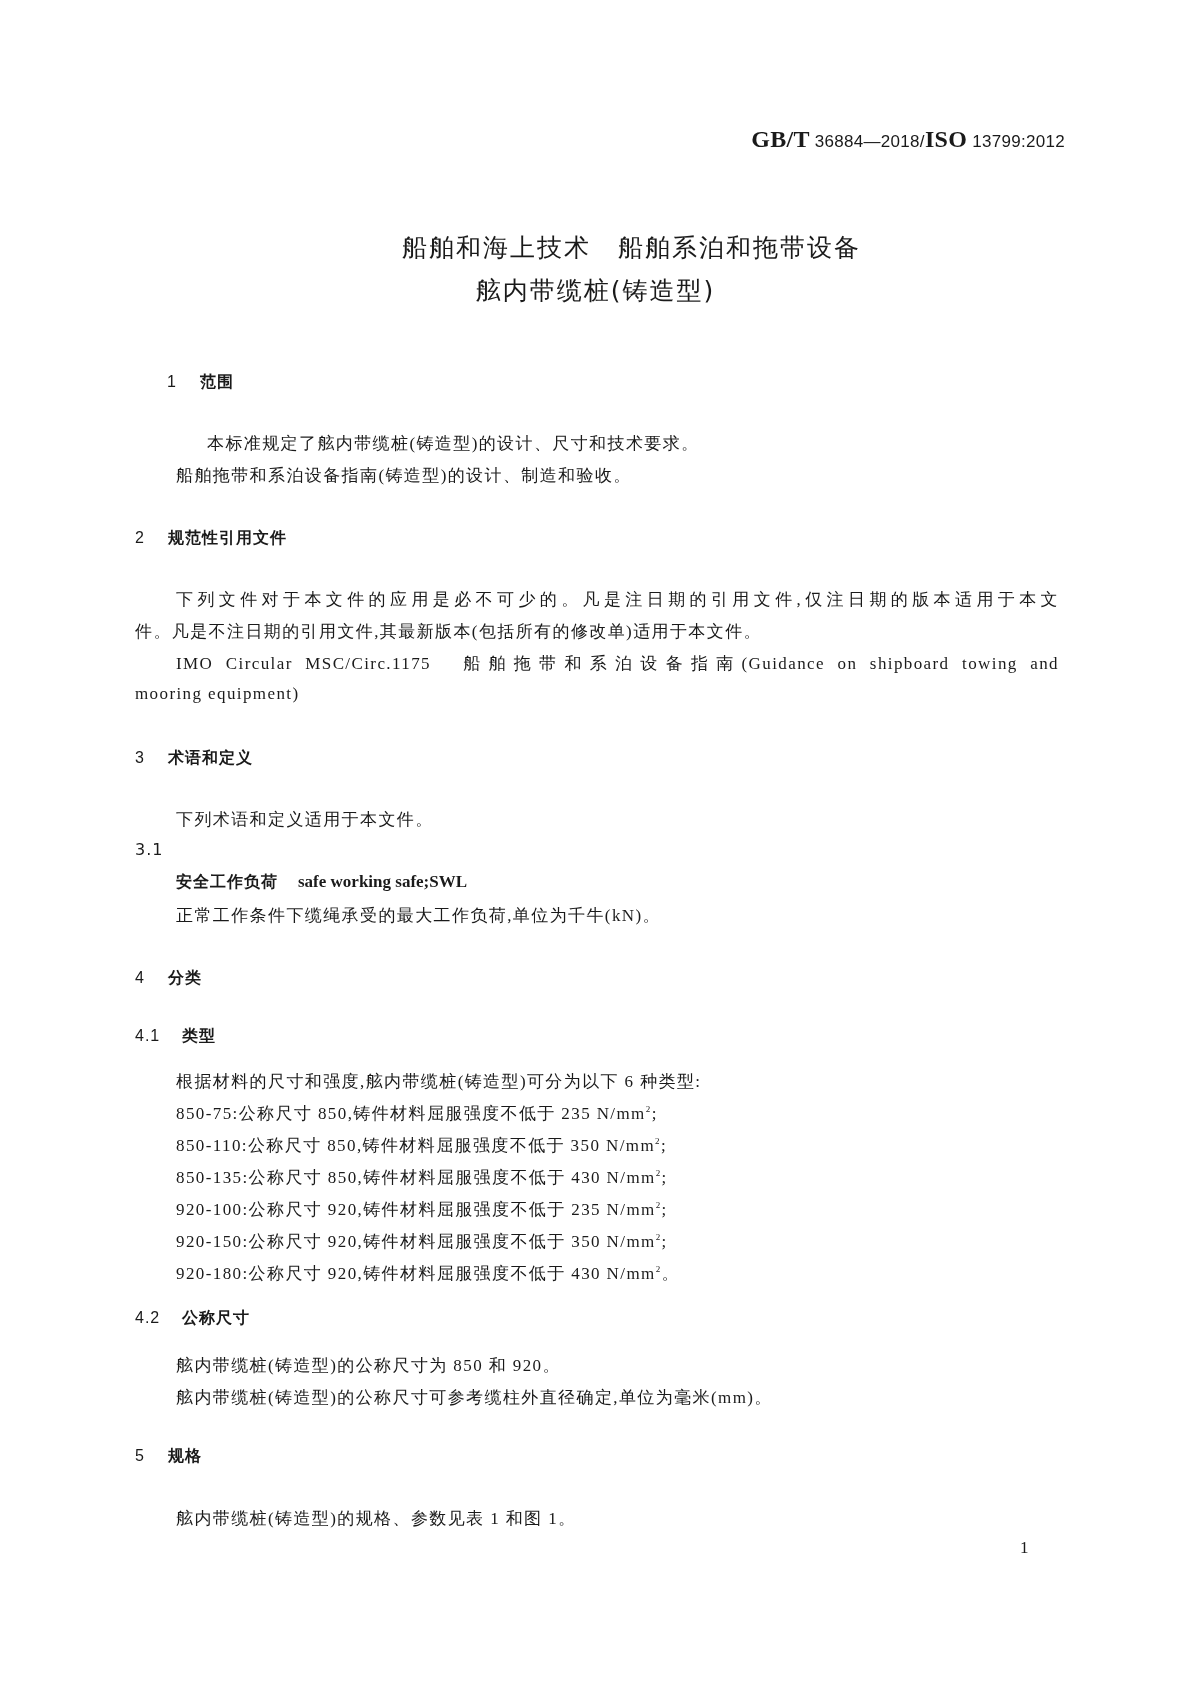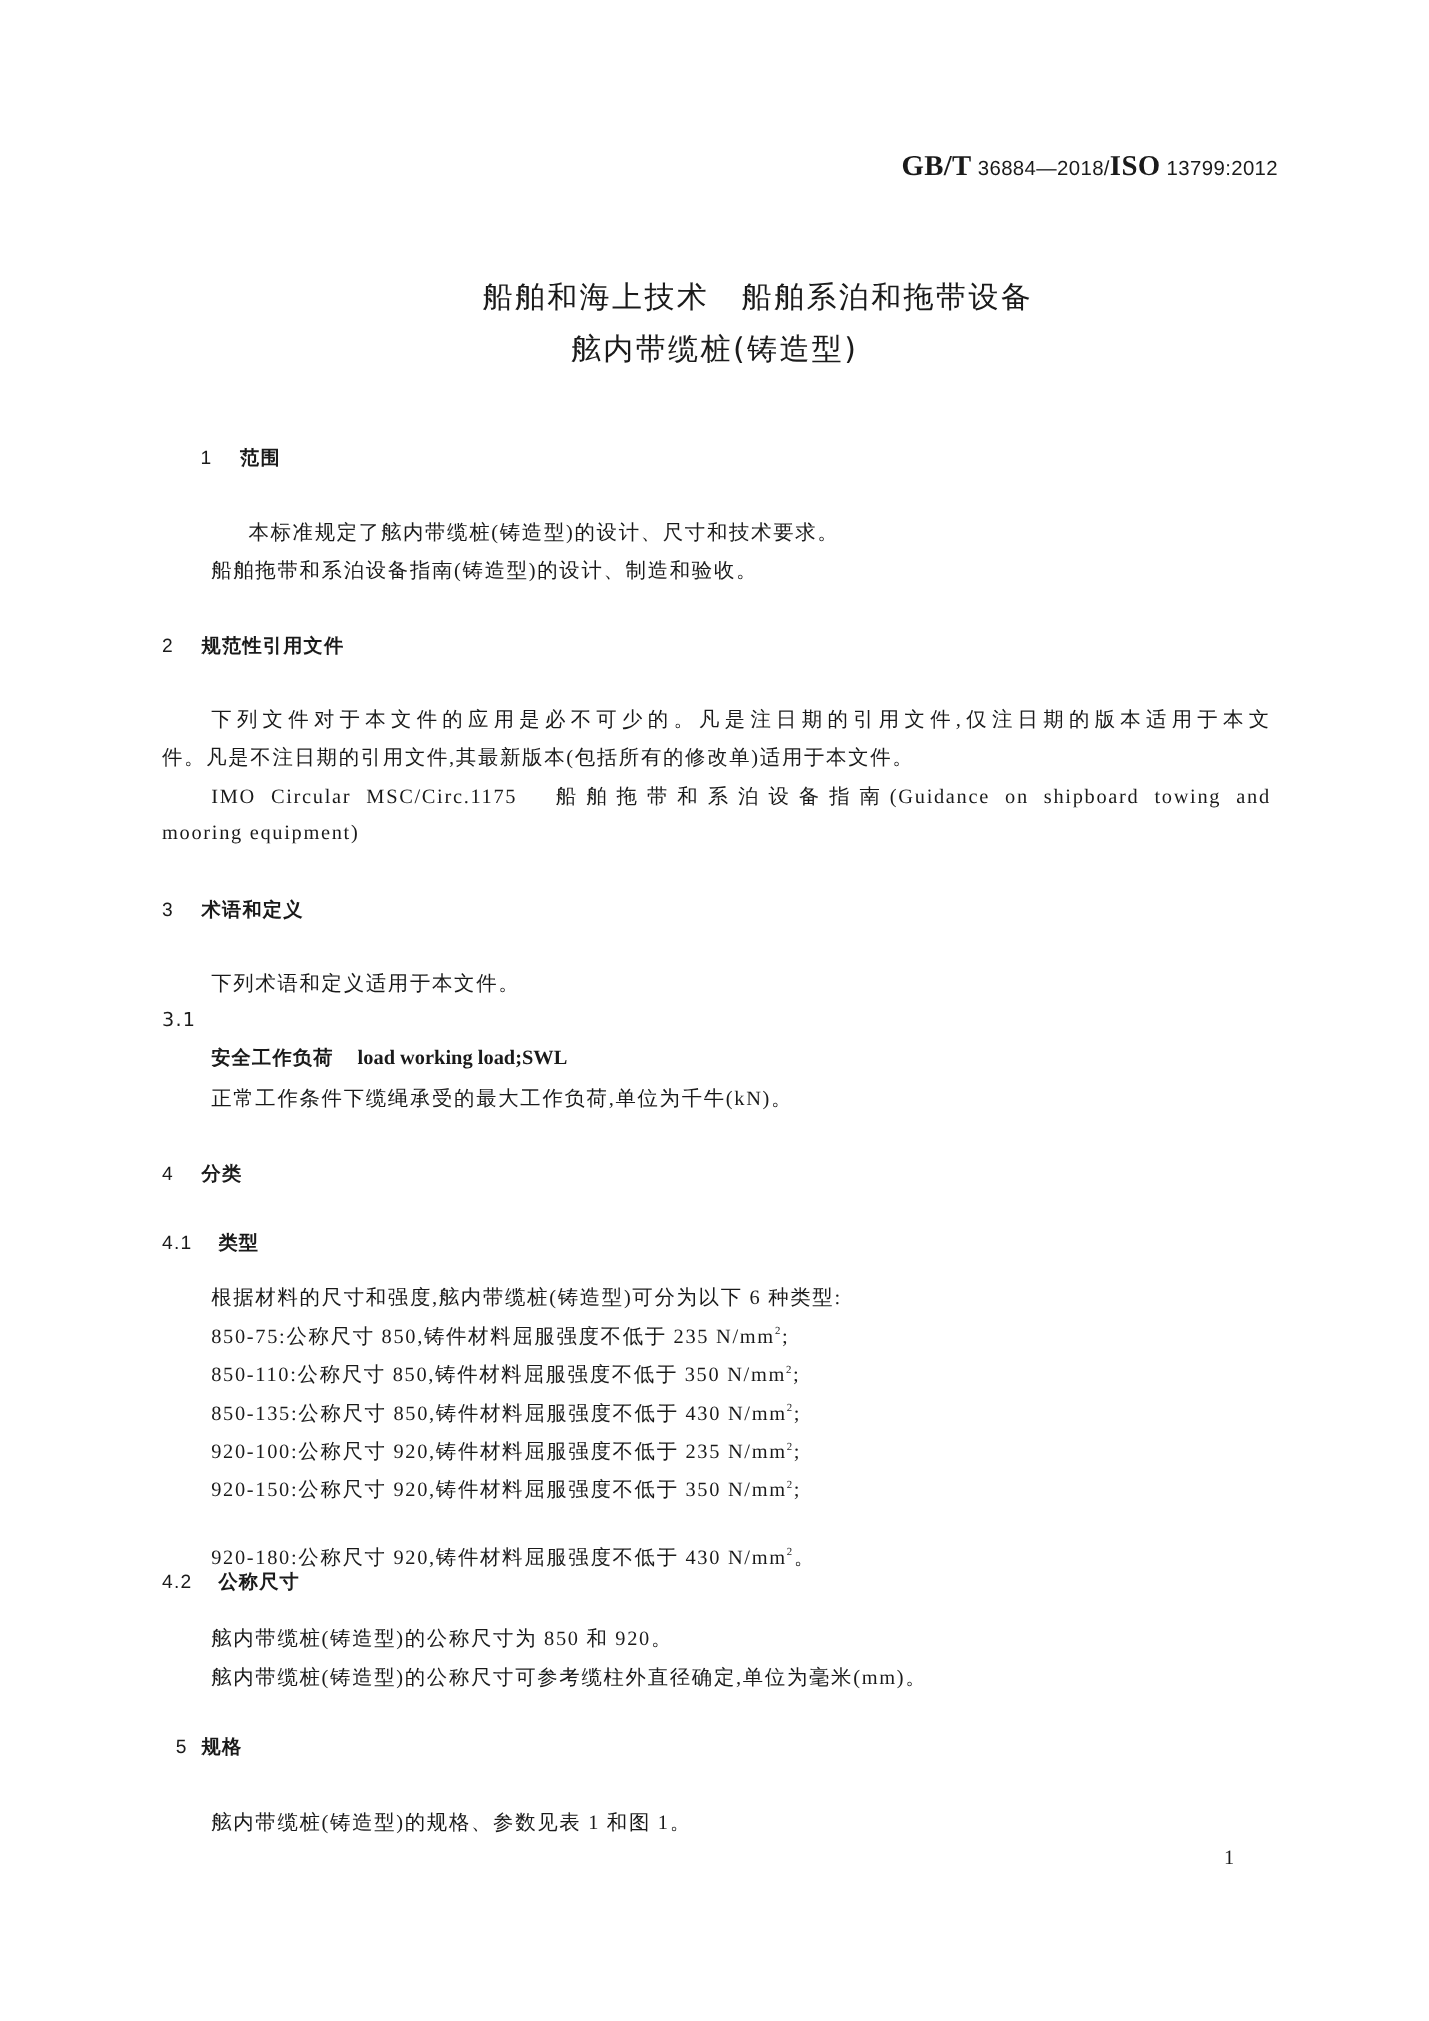--- a/index.html
+++ b/index.html
@@ -124,21 +124,21 @@
   <div class="abs para flush" style="top:620px;">件。凡是不注日期的引用文件,其最新版本(包括所有的修改单)适用于本文件。</div>
   <div class="abs para justify-line" style="top:652px;">IMO Circular MSC/Circ.1175　船舶拖带和系泊设备指南(Guidance on shipboard towing and</div>
   <div class="abs para flush" style="top:684px;">mooring equipment)</div>
 
   <div class="abs heading" style="top:748px;">
     <span class="num n1">3</span><span>术语和定义</span>
   </div>
   <div class="abs para indent" style="top:808px;">下列术语和定义适用于本文件。</div>
   <div class="abs heading" style="top:840px; font-weight:normal;">3.1</div>
   <div class="abs term indent" style="top:872px;">
-    <span>安全工作负荷</span><span class="en">load working load;SWL</span>
+    <span>安全工作负荷</span><span class="en">safe working safe;SWL</span>
   </div>
   <div class="abs para indent" style="top:904px;">正常工作条件下缆绳承受的最大工作负荷,单位为千牛(kN)。</div>
 
   <div class="abs heading" style="top:968px;">
     <span class="num n1">4</span><span>分类</span>
   </div>
   <div class="abs heading" style="top:1026px;">
     <span class="num n2">4.1</span><span>类型</span>
   </div>
   <div class="abs para indent" style="top:1070px;">根据材料的尺寸和强度,舷内带缆桩(铸造型)可分为以下 6 种类型:</div>
@@ -151,30 +151,30 @@
   </div>
   <div class="abs para indent" style="top:1166px;">
     <span>850-135</span><span>:公称尺寸 850,铸件材料屈服强度不低于 430 N/mm</span><sup>2</sup><span>;</span>
   </div>
   <div class="abs para indent" style="top:1198px;">
     <span>920-100</span><span>:公称尺寸 920,铸件材料屈服强度不低于 235 N/mm</span><sup>2</sup><span>;</span>
   </div>
   <div class="abs para indent" style="top:1230px;">
     <span>920-150</span><span>:公称尺寸 920,铸件材料屈服强度不低于 350 N/mm</span><sup>2</sup><span>;</span>
   </div>
-  <div class="abs para indent" style="top:1262px;margin-top:24px;">
+  <div class="abs para indent" style="top:1262px;">
     <span>920-180</span><span>:公称尺寸 920,铸件材料屈服强度不低于 430 N/mm</span><sup>2</sup><span>。</span>
   </div>
 
   <div class="abs heading" style="top:1308px;">
     <span class="num n2">4.2</span><span>公称尺寸</span>
   </div>
   <div class="abs para indent" style="top:1354px;">舷内带缆桩(铸造型)的公称尺寸为 850 和 920。</div>
   <div class="abs para indent" style="top:1386px;">舷内带缆桩(铸造型)的公称尺寸可参考缆柱外直径确定,单位为毫米(mm)。</div>
 
-  <div class="abs heading" style="top:1446px;text-align:center;">
+  <div class="abs heading" style="top:1446px;">
     <span class="num n1">5</span><span>规格</span>
   </div>
   <div class="abs para indent" style="top:1507px;">舷内带缆桩(铸造型)的规格、参数见表 1 和图 1。</div>
 
   <div class="abs page-num">1</div>
 
 </div>
 
 </body></html>

